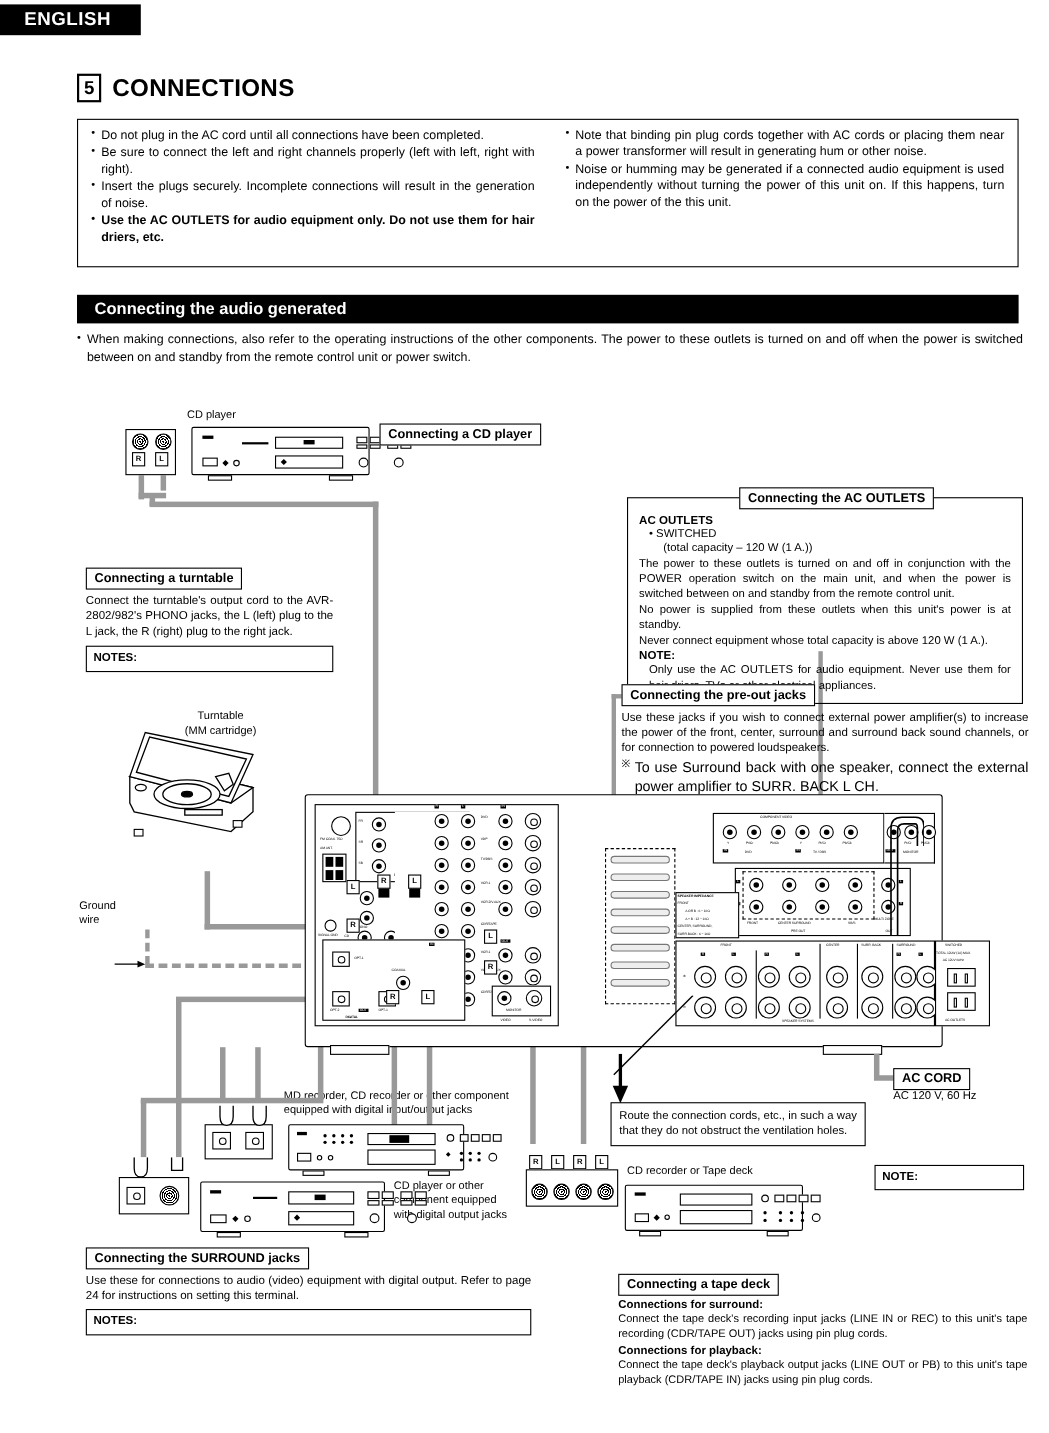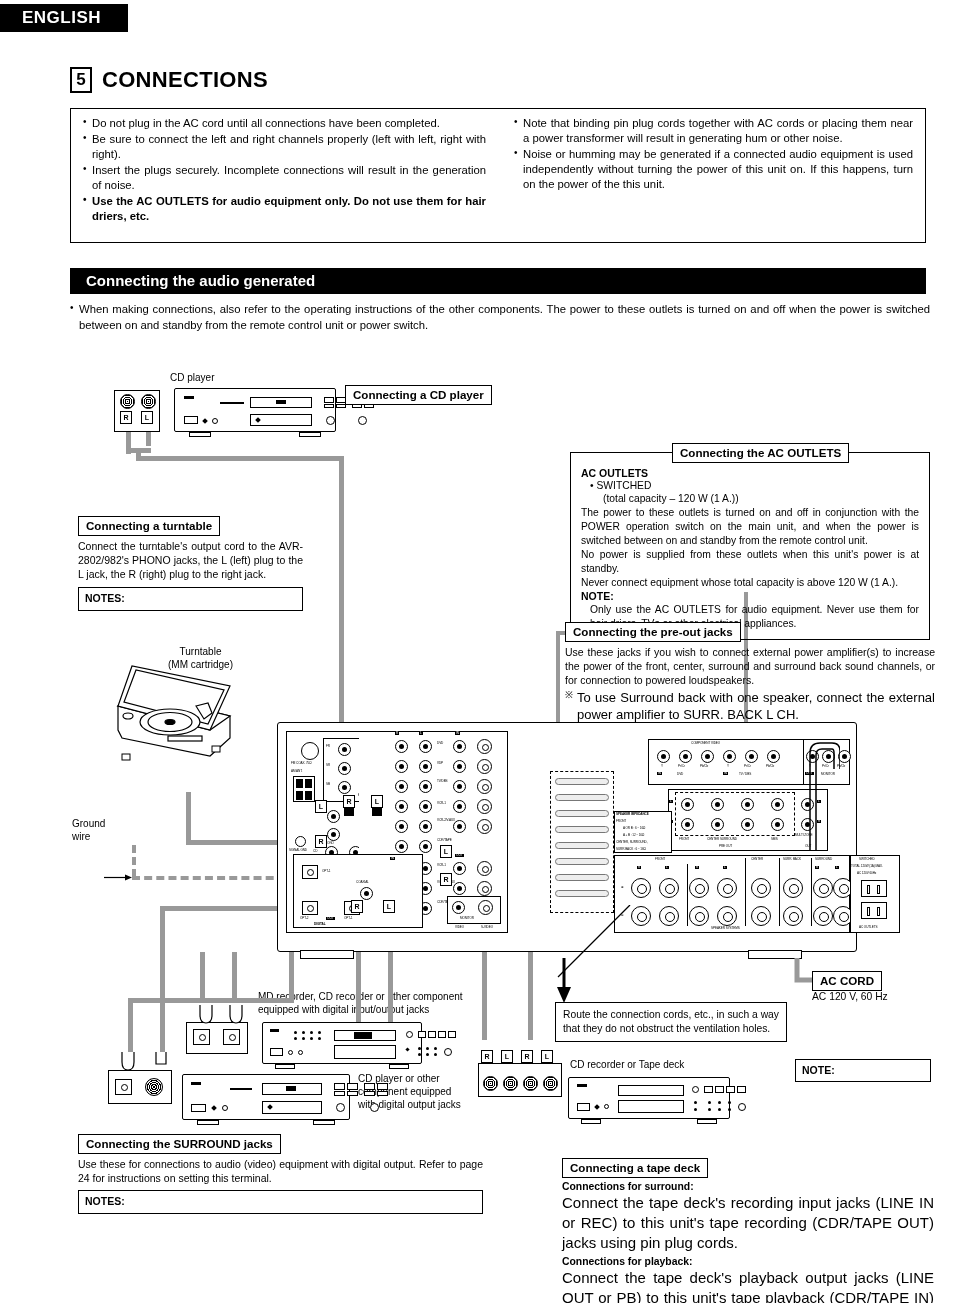--- a/index.html
+++ b/index.html
@@ -83,21 +83,21 @@
   #route-box { left:555px; top:1002px; width:232px; border:1.1px solid #000; padding:5px 7px; font-size:10.3px; line-height:1.35; text-align:justify; }
   #note-tape-box { left:795px; top:1059px; width:136px; border:1.1px solid #000; padding:4px 6px; }
   #note-tape-box p { margin:0; font-size:10.2px; line-height:1.34; text-align:justify; }
 
   #accord-title { left:812px; top:971px; }
   #accord-sub { left:812px; top:991px; font-size:10.3px; }
 
   #digital-callout { left:78px; top:1134px; width:405px; }
   #tape-callout { left:562px; top:1134px; width:372px;margin-top:24px; }
   #tape-callout .sub { font-weight:bold; font-size:10.4px; margin-top:2px; }
-  #tape-callout p { margin:0; font-size:15px; line-height:1.33; text-align:justify; }
+  #tape-callout p { margin:0; font-size:10px; line-height:1.33; text-align:justify; }
 
   
   .lbl { font-size:10px; line-height:1.28; }
   #lbl-cdplayer  { left:170px; top:372px; }
   #lbl-turntable { left:168px; top:646px; text-align:center; }
   #lbl-ground    { left:72px;  top:818px; }
   #lbl-md        { left:258px; top:991px; width:215px; }
   #lbl-cdopt     { left:358px; top:1073px; width:110px; }
   #lbl-cdrec     { left:570px; top:1059px; }
 

